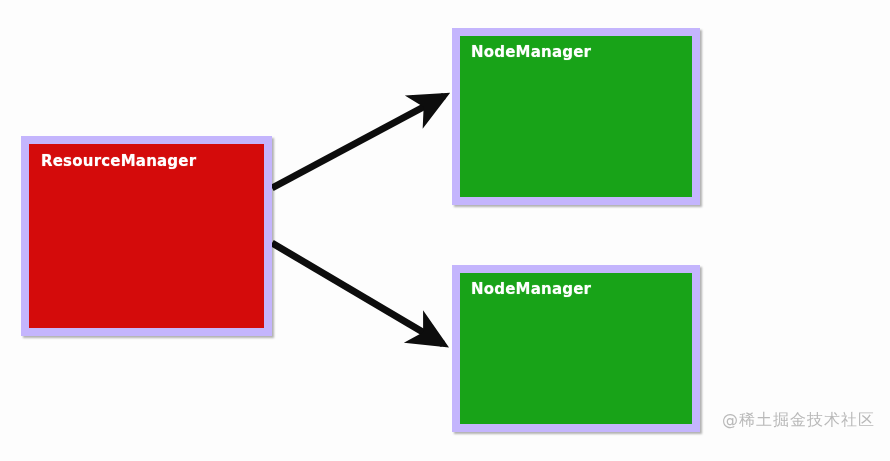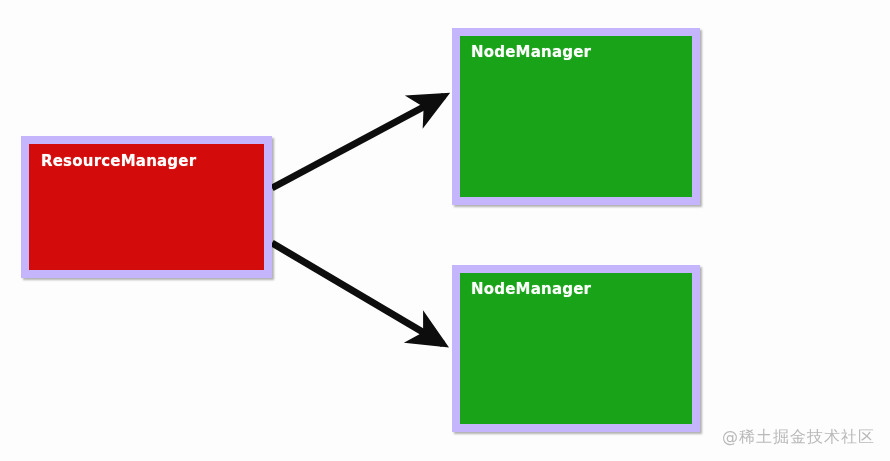--- a/index.html
+++ b/index.html
@@ -34,21 +34,21 @@
     font-weight: bold;
     font-size: 15px;
     letter-spacing: 0.2px;
     white-space: nowrap;
     text-shadow: 0 0 1px rgba(255,255,255,0.55);
   }
   #resource-manager-box {
     left: 21px;
     top: 136px;
     width: 251px;
-    height: 142px;
+    height: 200px;
     background: #d40b0b;
   }
   #resource-manager-box .node-label {
     left: 12px;
     top: 8px;
   }
   #node-manager-box-1 {
     left: 452px;
     top: 28px;
     width: 248px;
@@ -63,21 +63,21 @@
     background: #18a318;
   }
   #node-manager-box-1 .node-label,
   #node-manager-box-2 .node-label {
     left: 11px;
     top: 7px;
   }
   #watermark {
     position: absolute;
     right: 15px;
-    bottom: 13px;
+    bottom: 30px;
     color: #b9b9b9;
     font-size: 16px;
     letter-spacing: 1px;
     white-space: nowrap;
     user-select: none;
   }
 </style>
 </head>
 <body>
 

